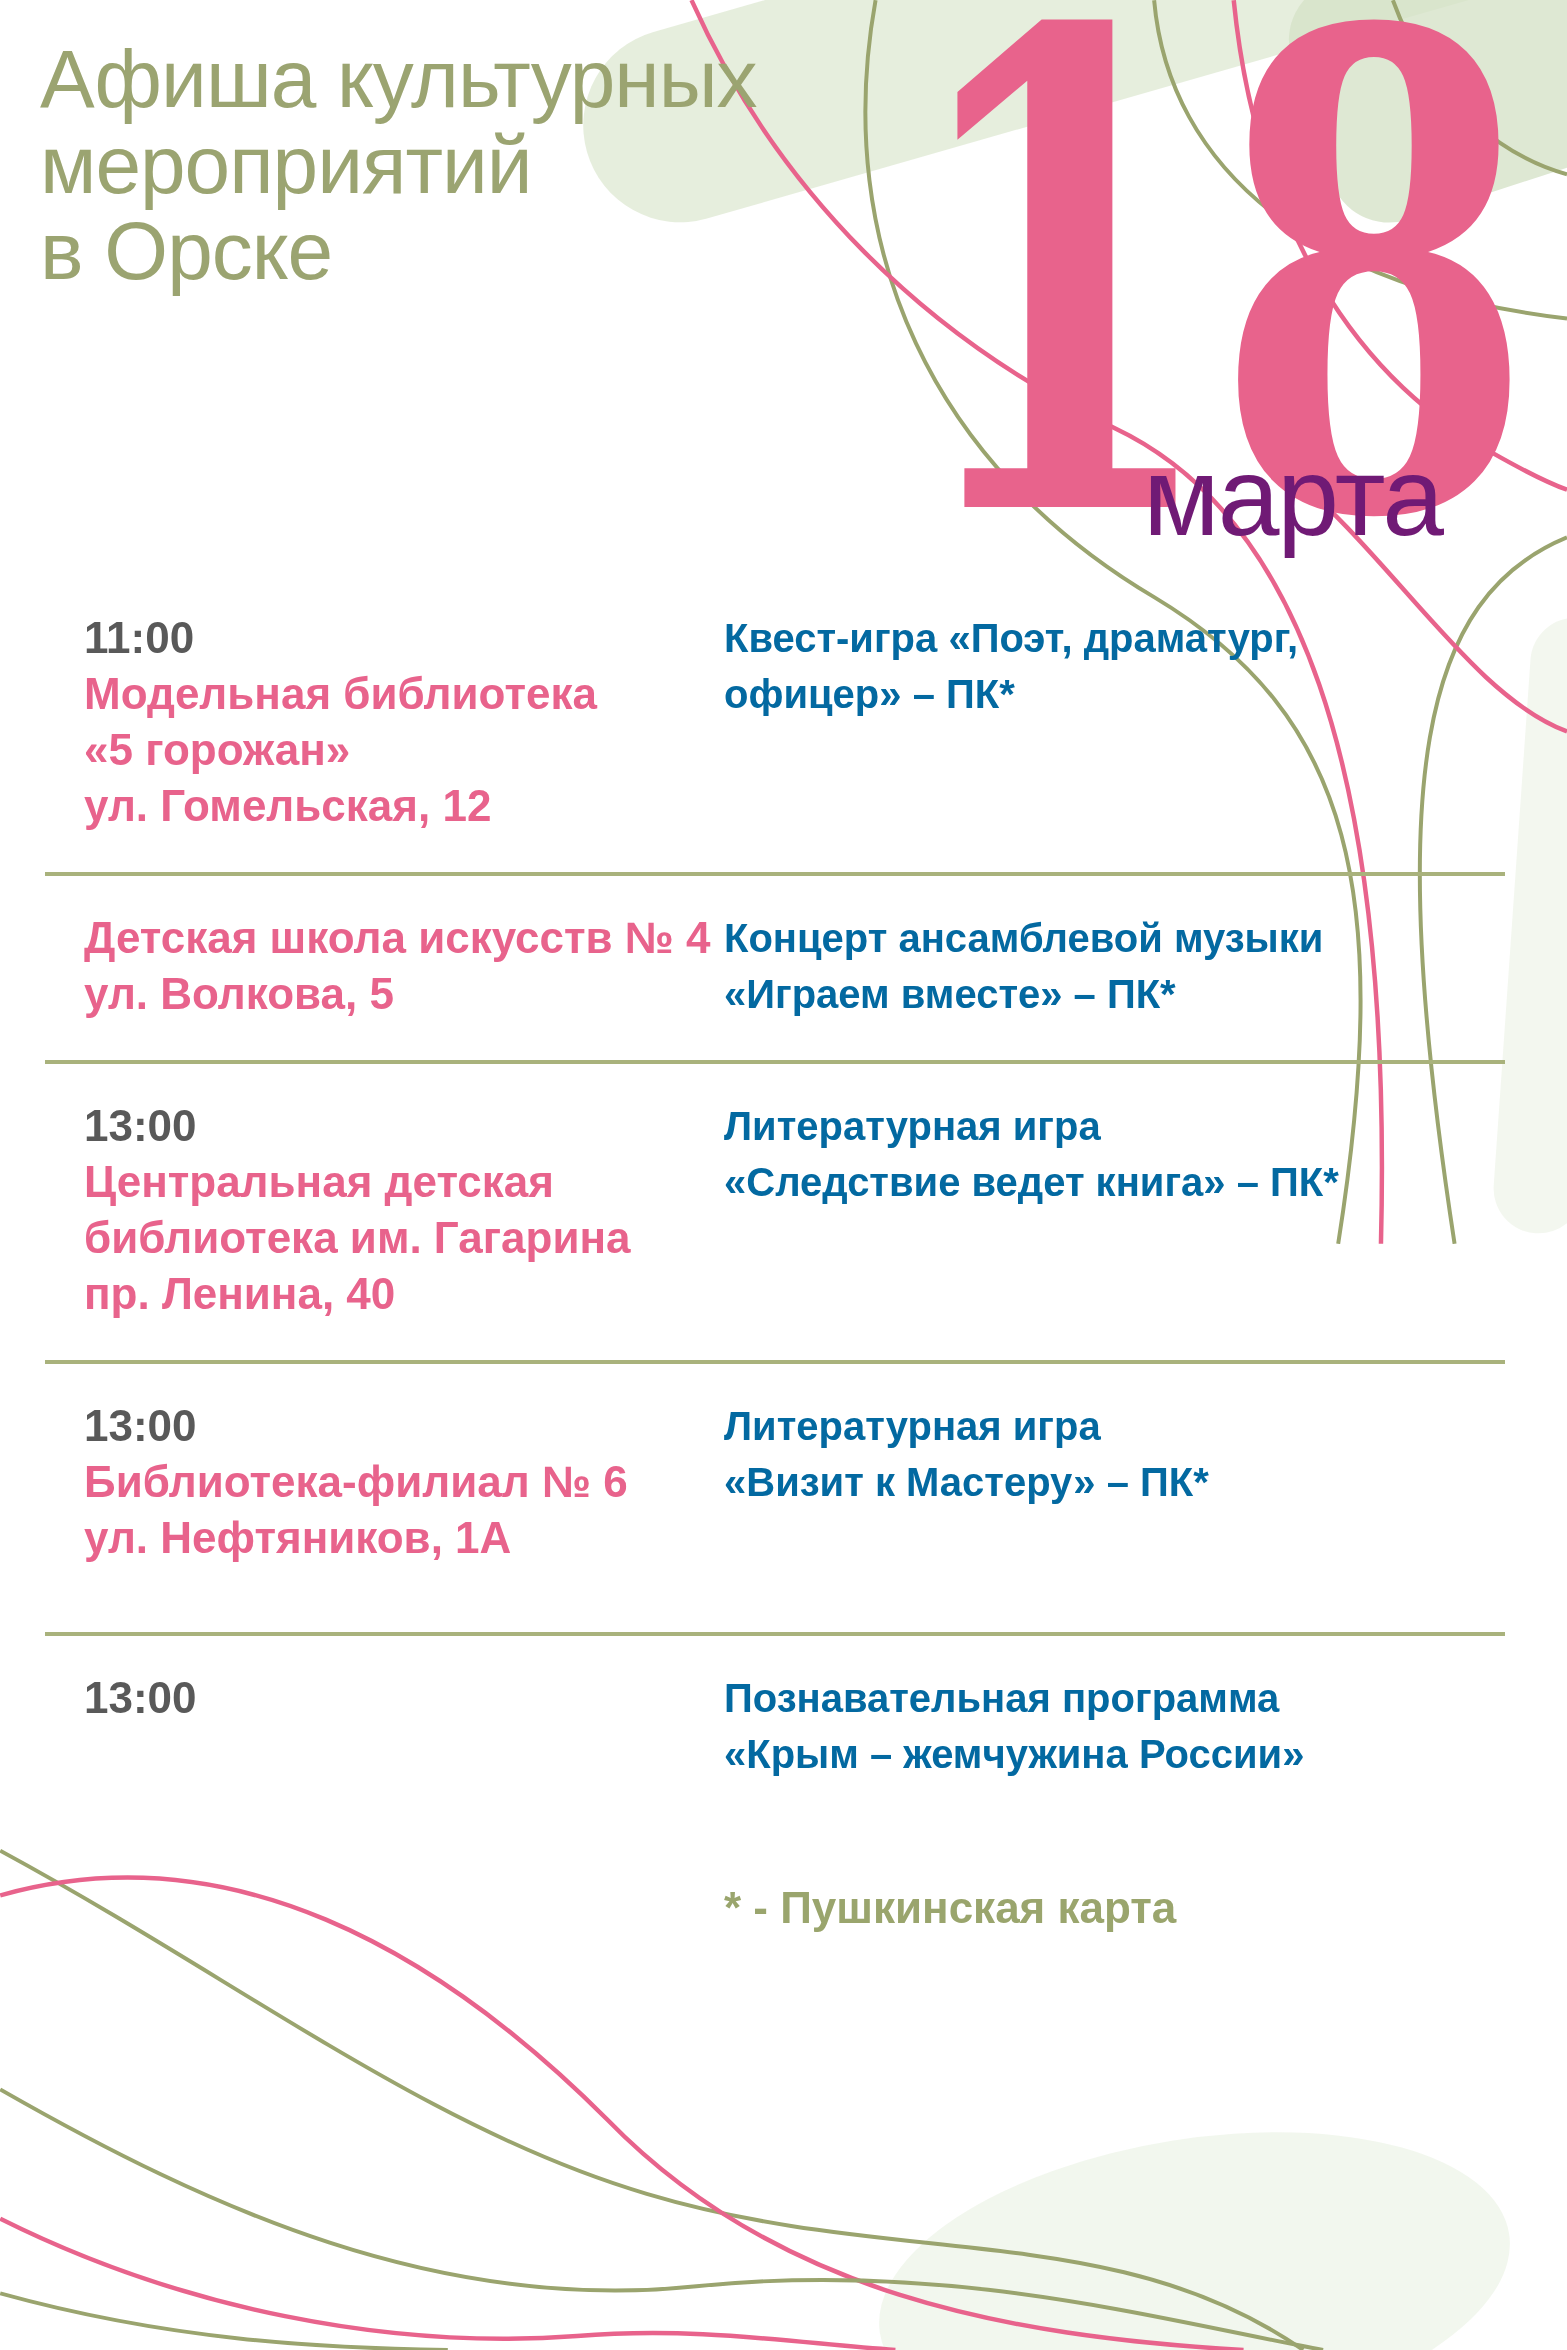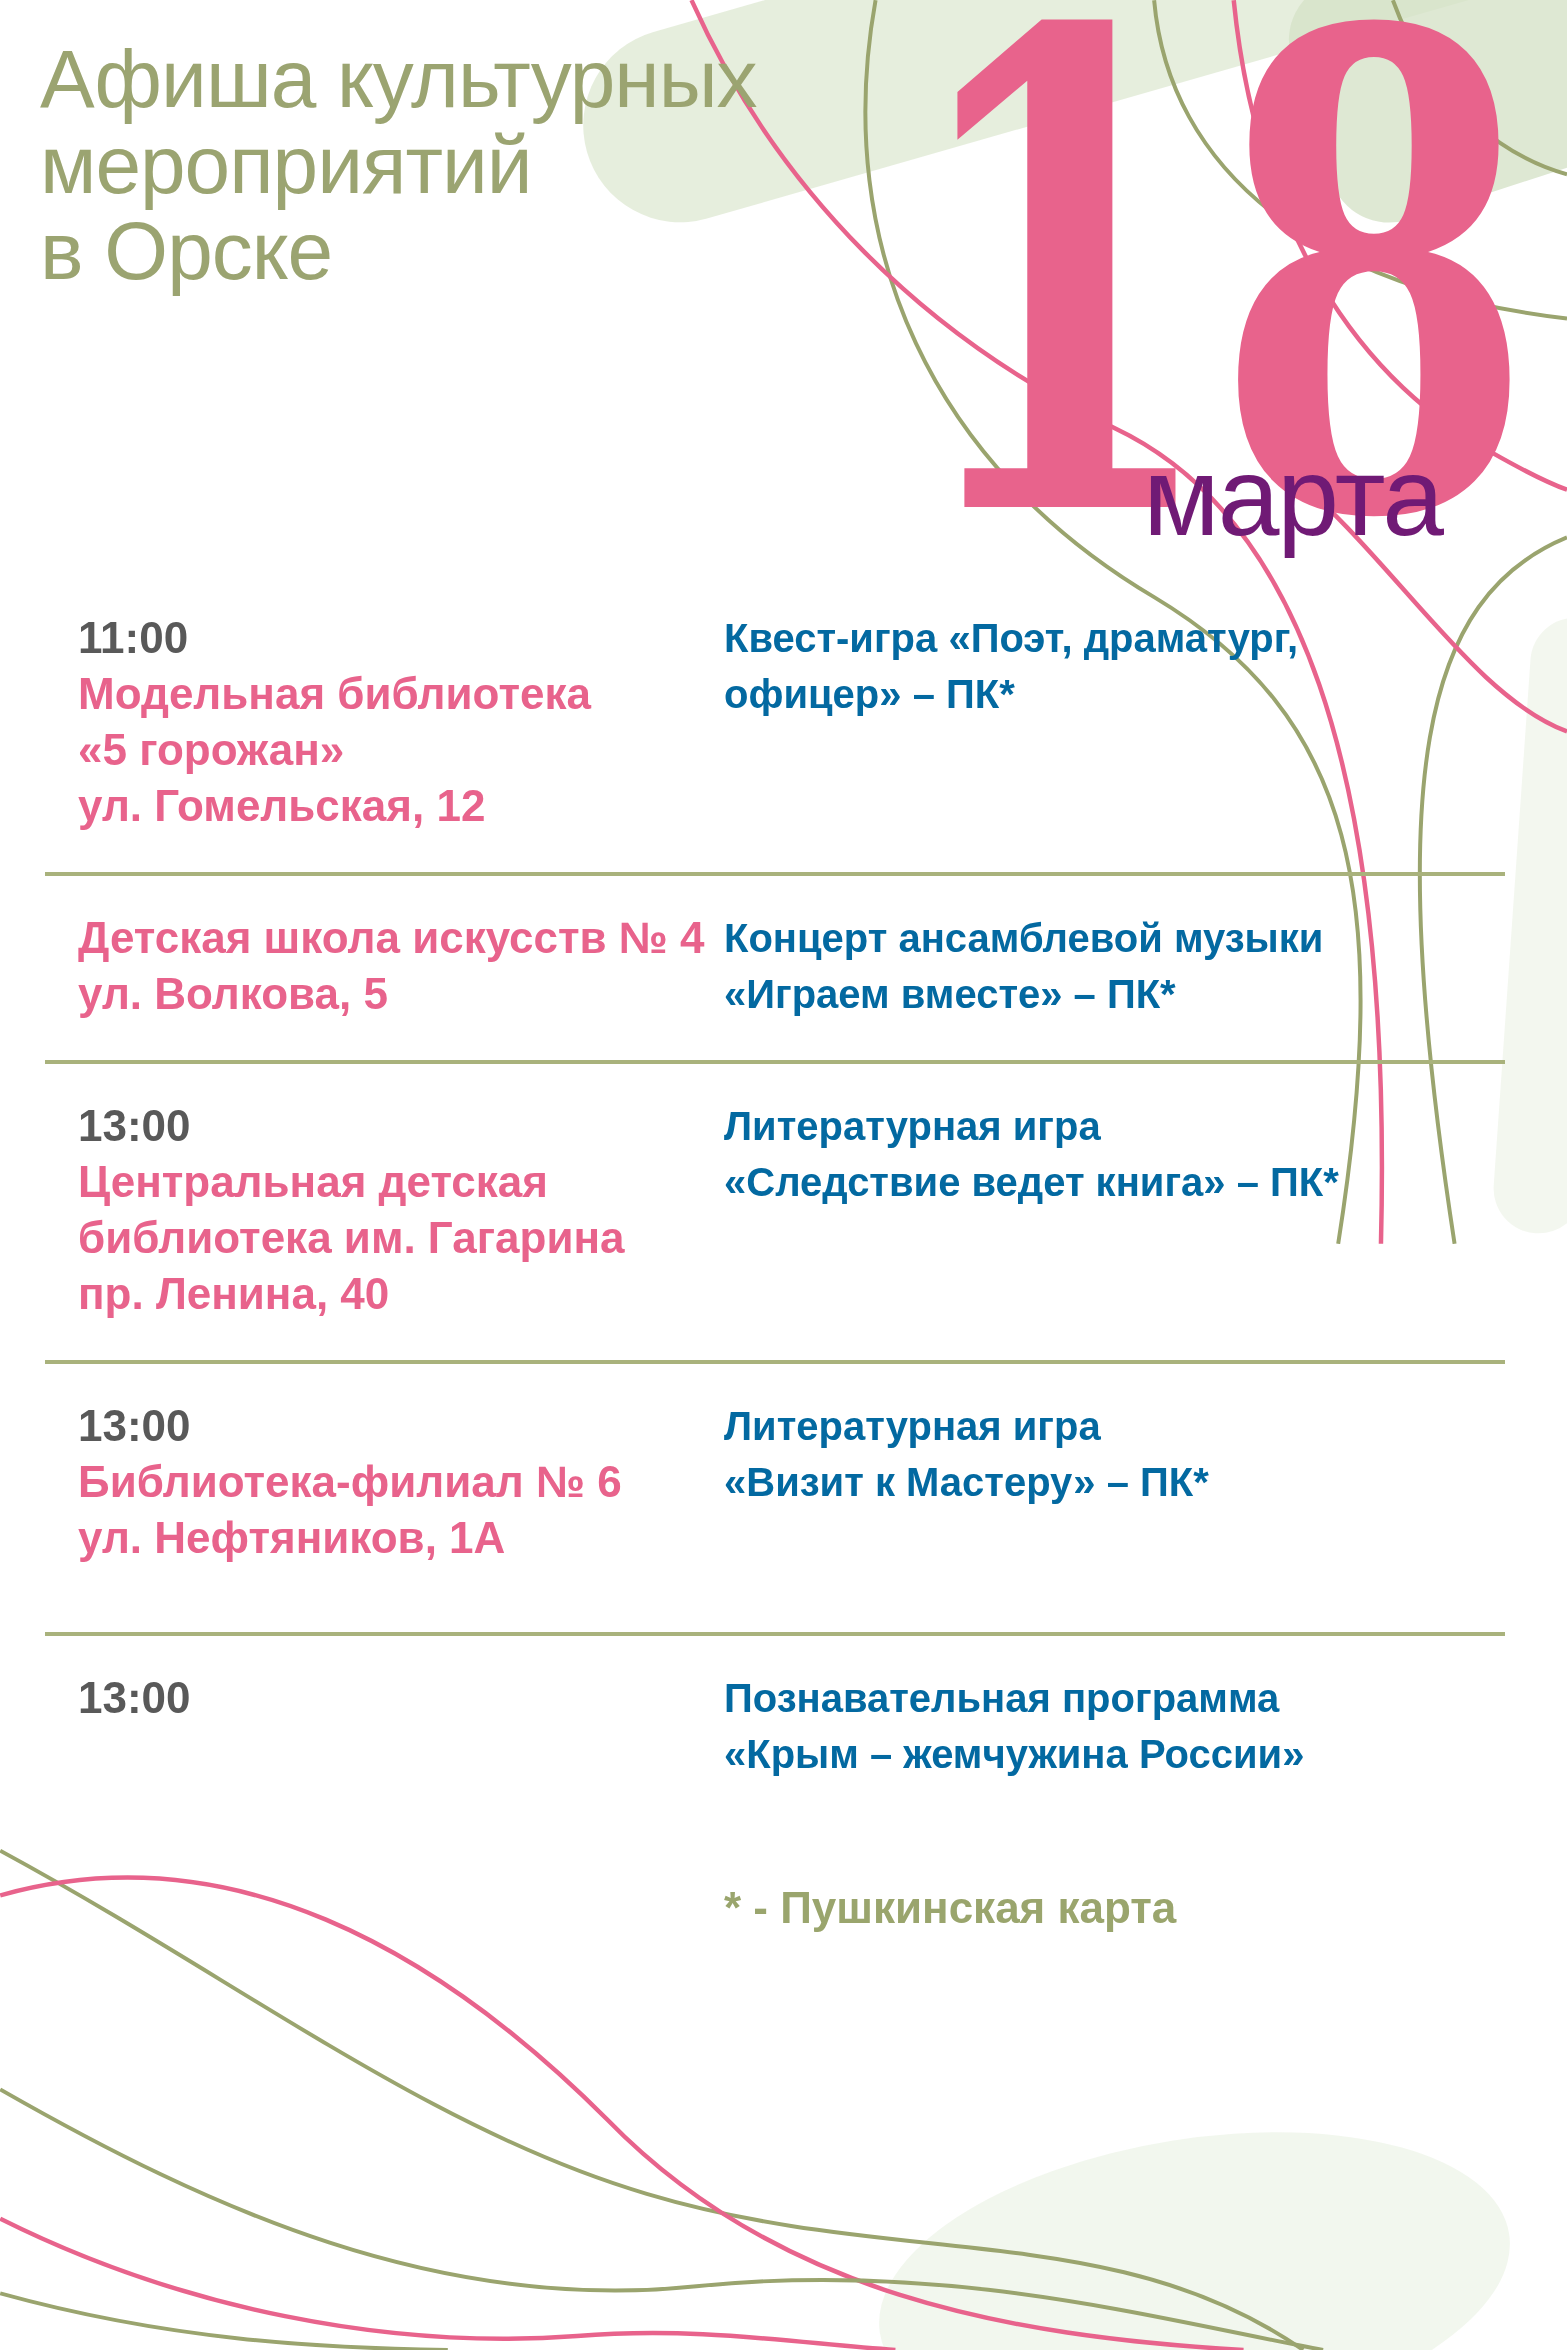--- a/index.html
+++ b/index.html
@@ -59,21 +59,21 @@
   
   .events{position:absolute;z-index:2;left:45px;right:62px;top:592px;}
   .event-row{
     display:grid;grid-template-columns:646px 1fr;
     padding:34px 0 38px 33px;
     border-bottom:4px solid #a9b27c;
   }
   .event-row.first{padding-top:18px;}
   .event-row.padded{padding-bottom:66px;}
   .event-row.last{border-bottom:none;}
-  .event-left{font-weight:bold;font-size:44px;line-height:56px;}
+  .event-left{font-weight:bold;font-size:44px;line-height:56px;margin-left:6px;}
   .event-time{color:#595959;}
   .event-venue,.event-address{color:#e8638c;white-space:pre-line;}
   .event-desc{
     font-weight:bold;font-size:40px;line-height:56px;color:#0369a1;
     white-space:pre-line;padding-right:10px;
   }
   .footnote-row{
     display:grid;grid-template-columns:646px 1fr;
     padding:60px 0 0 33px;
   }

